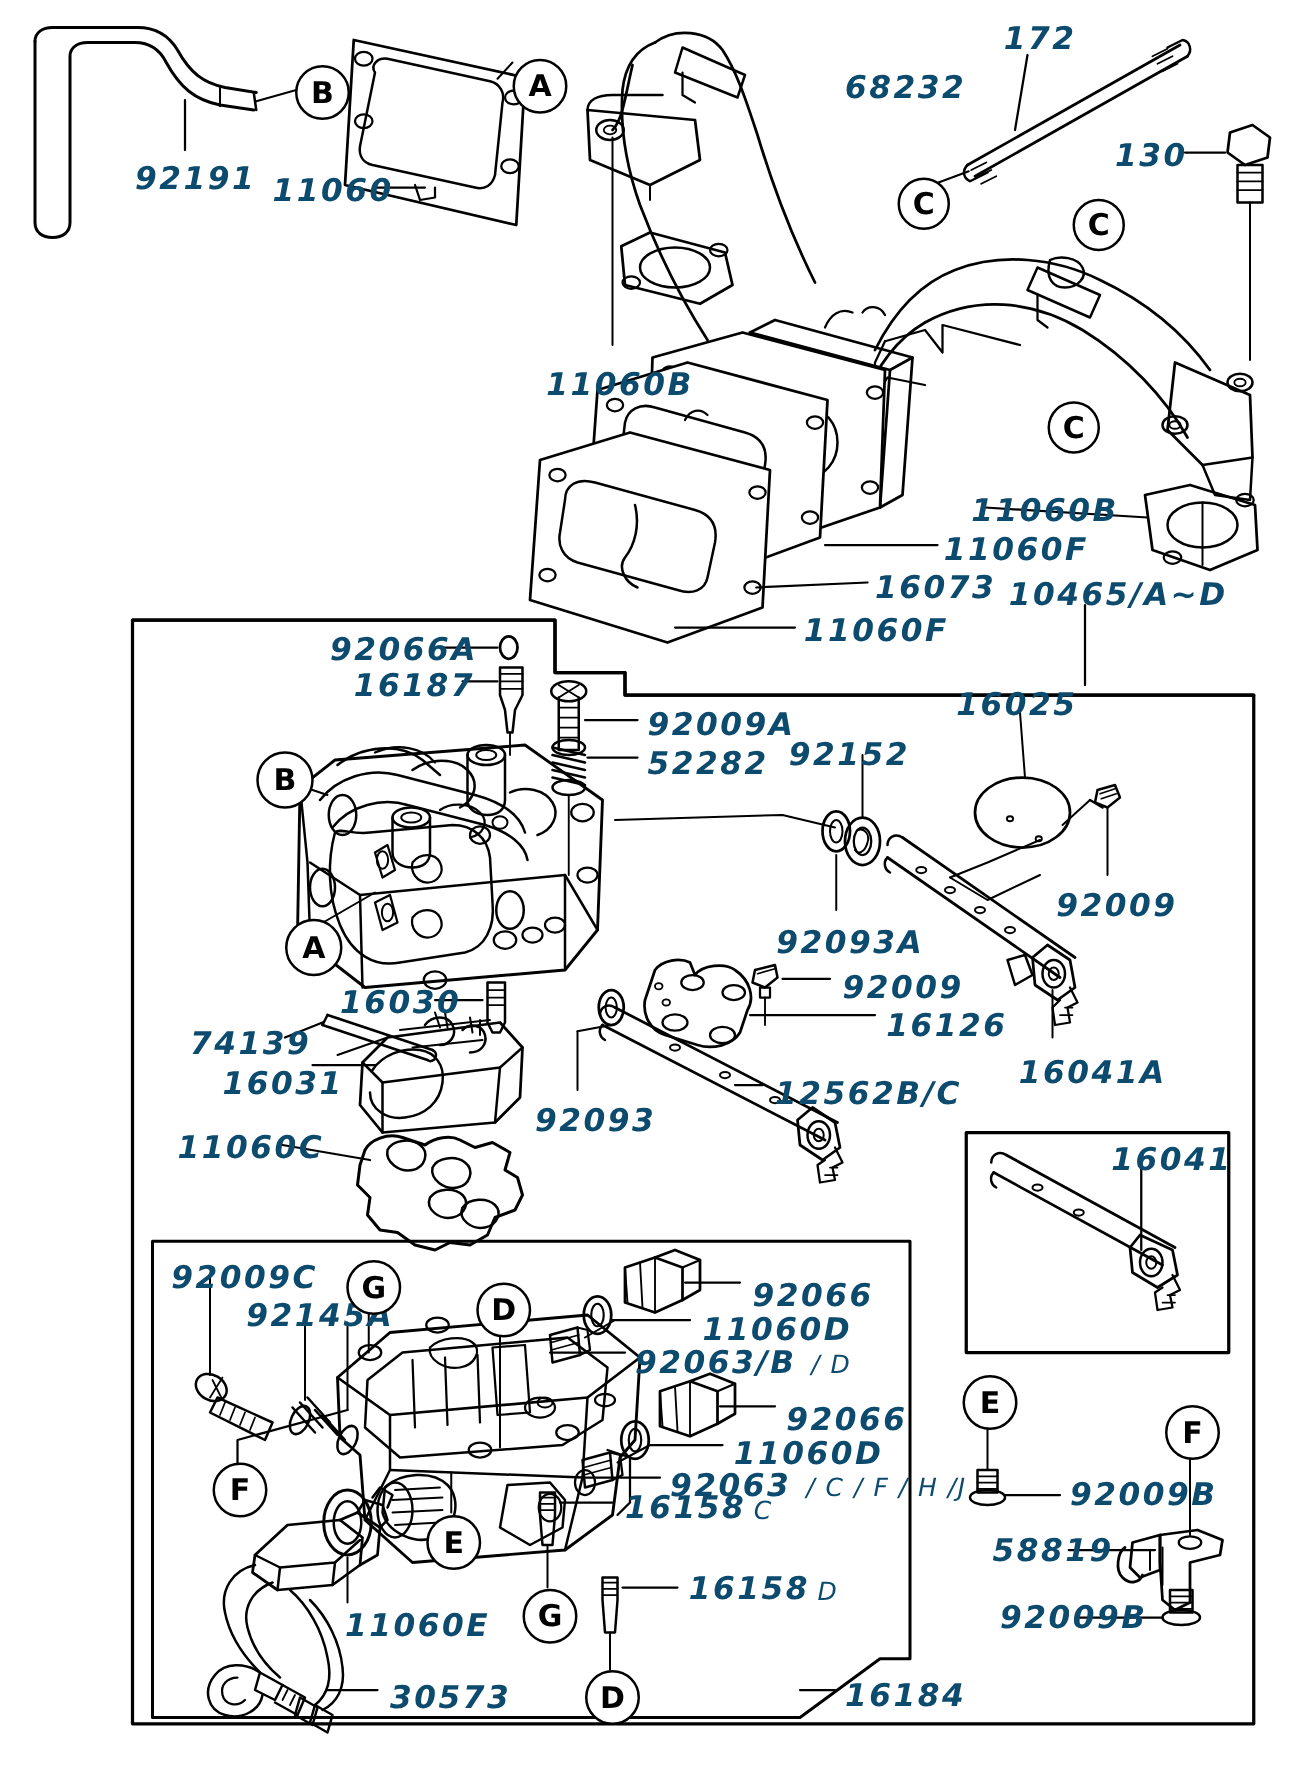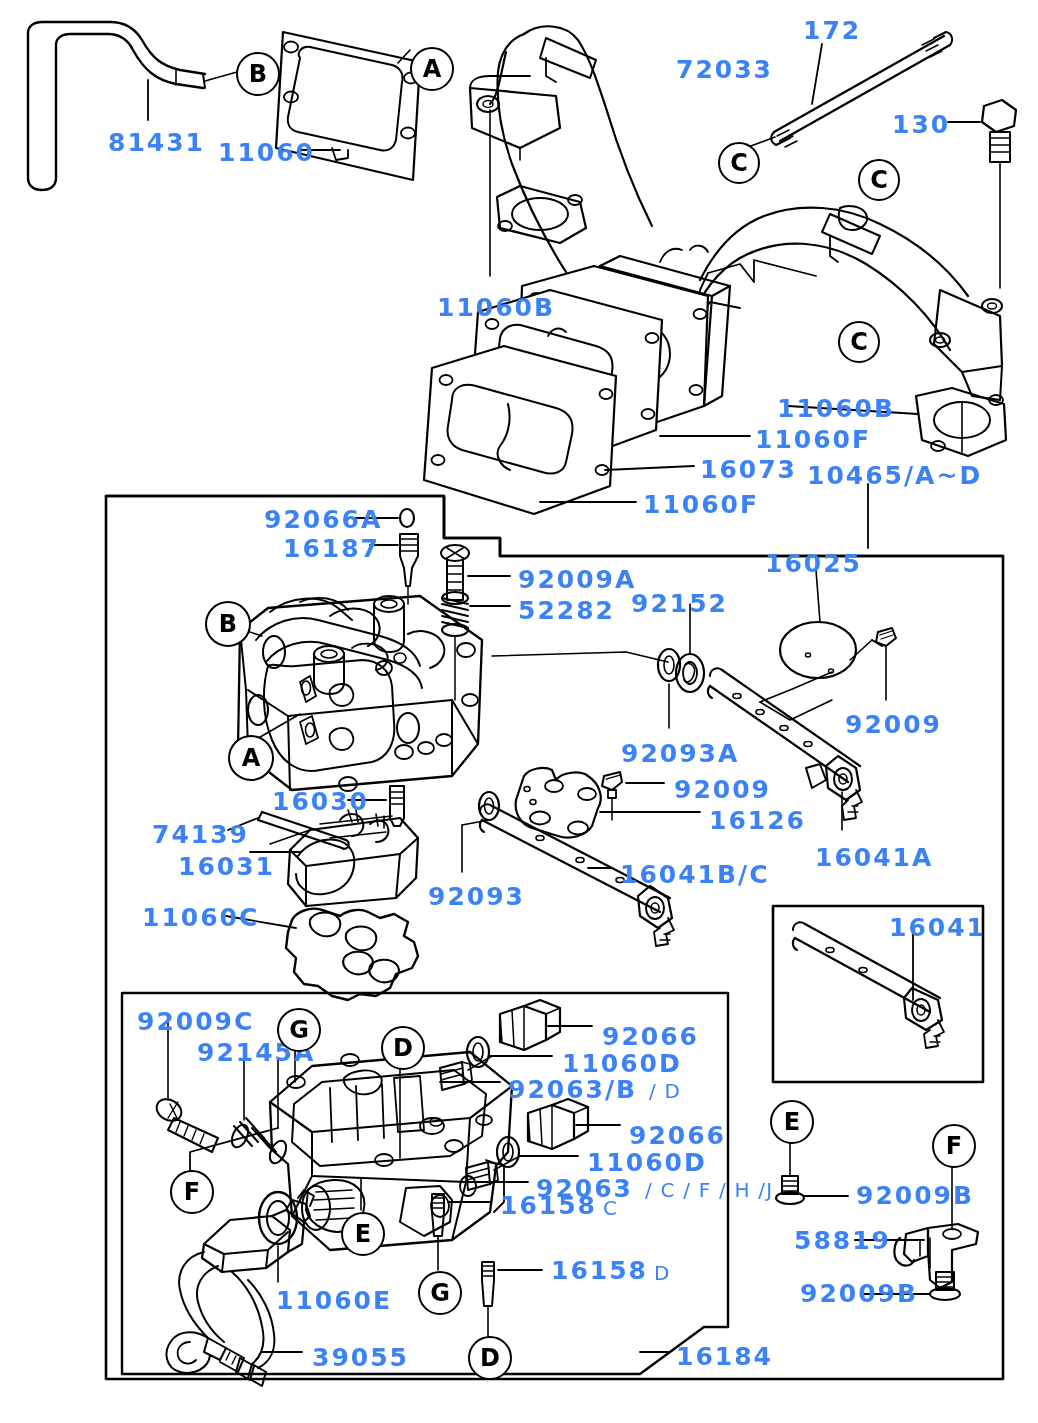--- a/index.html
+++ b/index.html
@@ -1,23 +1,23 @@
 <!DOCTYPE html>
 <html><head>
 <meta charset="utf-8">
 <style>
   html,body{margin:0;padding:0;background:#fff;}
   body{width:1038px;height:1423px;position:relative;
        font-family:"DejaVu Sans","Liberation Sans",sans-serif;
        -webkit-font-smoothing:antialiased;}
   #sheet{position:absolute;left:0;top:0;width:1038px;height:1423px;overflow:hidden;background:#fff;}
   svg{position:absolute;left:0;top:0;}
-  .lbl{position:absolute;white-space:nowrap;color:#3b82f6;
+  .lbl{position:absolute;white-space:nowrap;color:#0c4a6e;
        font-family:"DejaVu Sans","Liberation Sans",sans-serif;
-       font-weight:700;font-size:25px;letter-spacing:2.0px;line-height:1;}
+       font-weight:700;font-size:25px;letter-spacing:2.0px;line-height:1;font-style:italic;}
   .lbl.sm{font-size:20px;letter-spacing:1.2px;font-weight:400;}
   .cir{position:absolute;border:2.5px solid #000;border-radius:50%;
        background:#fff;display:flex;align-items:center;justify-content:center;
        font-family:"DejaVu Sans","Liberation Sans",sans-serif;
        font-weight:700;font-size:24px;color:#000;}
 </style>
 </head>
 <body>
 
 <div id="sheet">
@@ -584,23 +584,23 @@
 
   <g>
     <path d="M936 1272 L954 1272 L954 1290 L936 1290 Z" stroke-width="2"></path>
     <path d="M936 1277 L954 1277 M936 1282 L954 1282 M936 1287 L954 1287" stroke-width="1.4"></path>
     <ellipse cx="945" cy="1294" rx="15" ry="6" stroke-width="2"></ellipse>
   </g>
   <line x1="862" y1="1294" x2="930" y2="1294" stroke-width="1.8"></line>
 
 </svg>
 
-<div class="lbl" style="left:108px;top:130px">81431</div>
+<div class="lbl" style="left:108px;top:130px">92191</div>
 <div class="lbl" style="left:218px;top:140px">11060</div>
-<div class="lbl" style="left:676px;top:57px">72033</div>
+<div class="lbl" style="left:676px;top:57px">68232</div>
 <div class="lbl" style="left:803px;top:18px">172</div>
 <div class="lbl" style="left:892px;top:112px">130</div>
 <div class="lbl" style="left:437px;top:295px">11060B</div>
 <div class="lbl" style="left:777px;top:396px">11060B</div>
 <div class="lbl" style="left:755px;top:427px">11060F</div>
 <div class="lbl" style="left:700px;top:457px">16073</div>
 <div class="lbl" style="left:643px;top:492px">11060F</div>
 <div class="lbl" style="left:807px;top:463px">10465/A~D</div>
 
 <div class="cir" style="left:410px;top:47px;width:40px;height:40px">A</div>
@@ -612,21 +612,21 @@
 <div class="lbl" style="left:264px;top:507px">92066A</div>
 <div class="lbl" style="left:283px;top:536px">16187</div>
 <div class="lbl" style="left:518px;top:567px">92009A</div>
 <div class="lbl" style="left:518px;top:598px">52282</div>
 <div class="lbl" style="left:631px;top:591px">92152</div>
 <div class="lbl" style="left:765px;top:551px">16025</div>
 <div class="lbl" style="left:845px;top:712px">92009</div>
 <div class="lbl" style="left:621px;top:741px">92093A</div>
 <div class="lbl" style="left:674px;top:777px">92009</div>
 <div class="lbl" style="left:709px;top:808px">16126</div>
-<div class="lbl" style="left:620px;top:862px">16041B/C</div>
+<div class="lbl" style="left:620px;top:862px">12562B/C</div>
 <div class="lbl" style="left:815px;top:845px">16041A</div>
 <div class="lbl" style="left:272px;top:789px">16030</div>
 <div class="lbl" style="left:152px;top:822px">74139</div>
 <div class="lbl" style="left:178px;top:854px">16031</div>
 <div class="lbl" style="left:428px;top:884px">92093</div>
 <div class="lbl" style="left:142px;top:905px">11060C</div>
 
 <div class="cir" style="left:205px;top:601px;width:42px;height:42px">B</div>
 <div class="cir" style="left:228px;top:735px;width:42px;height:42px">A</div>
 
@@ -640,21 +640,21 @@
 <div class="lbl sm" style="left:649px;top:1081px">/ D</div>
 <div class="lbl" style="left:629px;top:1123px">92066</div>
 <div class="lbl" style="left:587px;top:1150px">11060D</div>
 <div class="lbl" style="left:536px;top:1176px">92063</div>
 <div class="lbl sm" style="left:645px;top:1180px">/ C / F / H /J</div>
 <div class="lbl" style="left:500px;top:1193px">16158</div>
 <div class="lbl sm" style="left:603px;top:1198px">C</div>
 <div class="lbl" style="left:551px;top:1258px">16158</div>
 <div class="lbl sm" style="left:654px;top:1263px">D</div>
 <div class="lbl" style="left:276px;top:1288px">11060E</div>
-<div class="lbl" style="left:312px;top:1345px">39055</div>
+<div class="lbl" style="left:312px;top:1345px">30573</div>
 <div class="lbl" style="left:676px;top:1344px">16184</div>
 
 <div class="cir" style="left:277px;top:1008px;width:40px;height:40px">G</div>
 <div class="cir" style="left:381px;top:1026px;width:40px;height:40px">D</div>
 <div class="cir" style="left:170px;top:1170px;width:40px;height:40px">F</div>
 <div class="cir" style="left:341px;top:1212px;width:40px;height:40px">E</div>
 <div class="cir" style="left:418px;top:1271px;width:40px;height:40px">G</div>
 <div class="cir" style="left:468px;top:1336px;width:40px;height:40px">D</div>
 
 <div class="lbl" style="left:856px;top:1183px">92009B</div>

